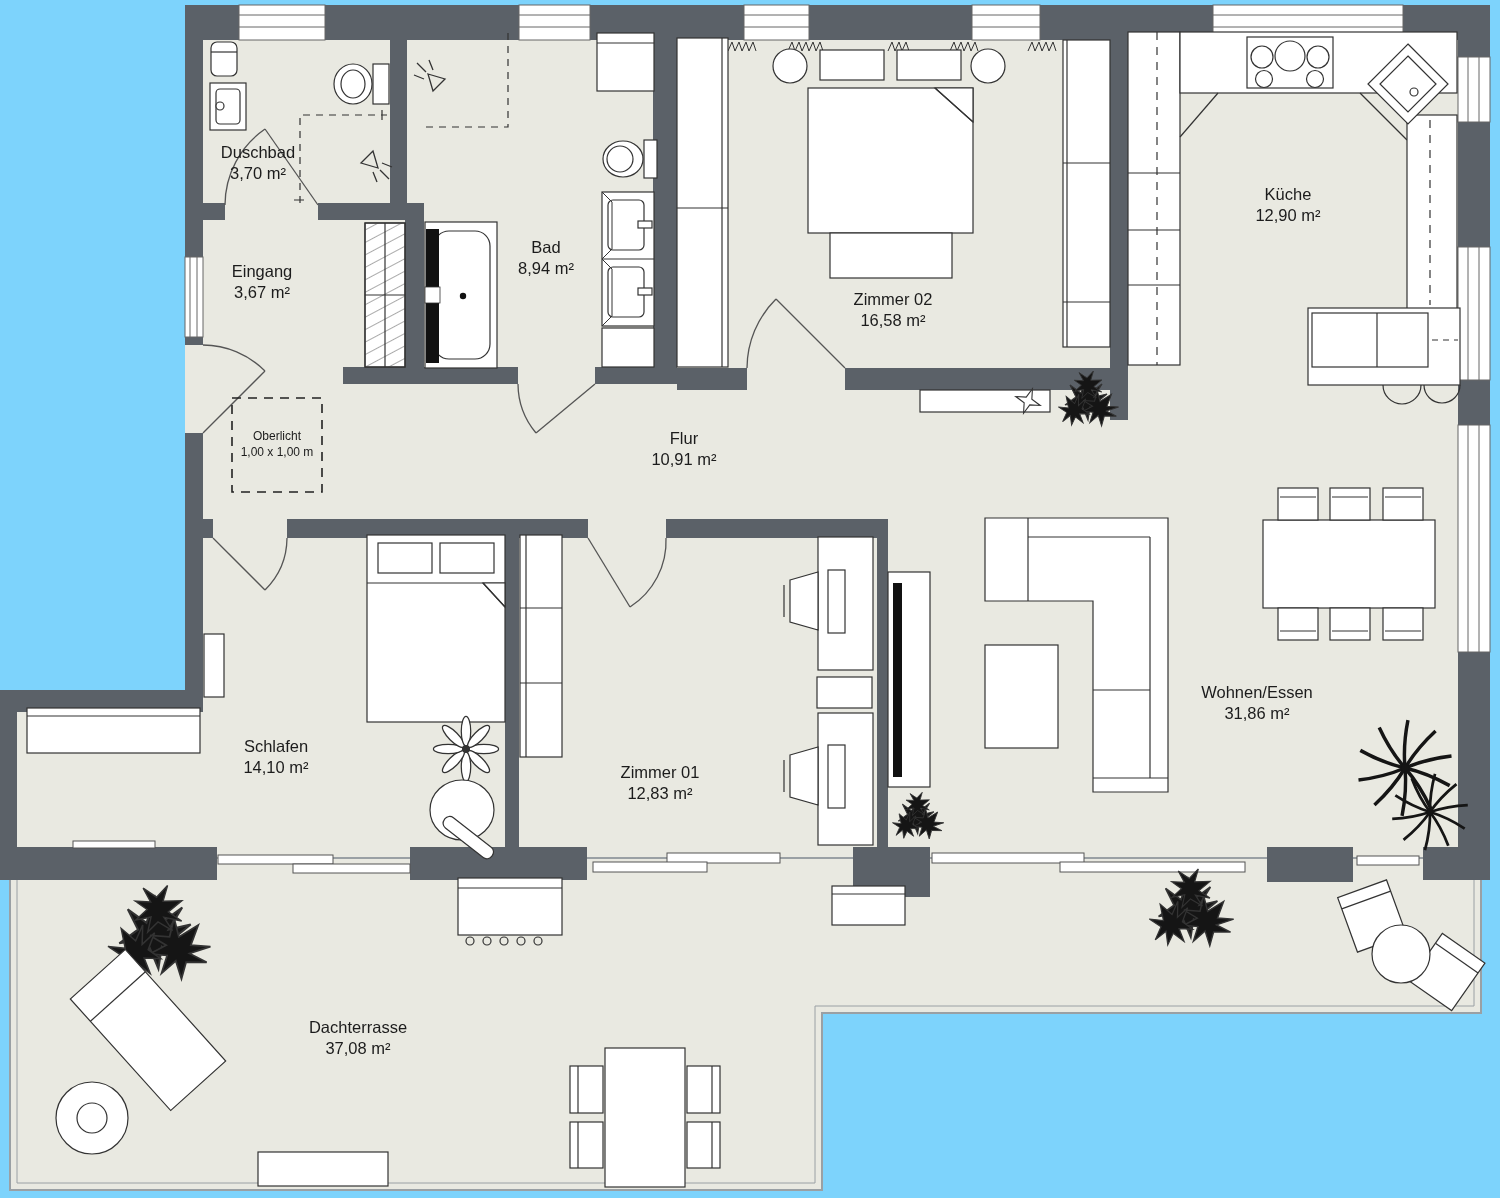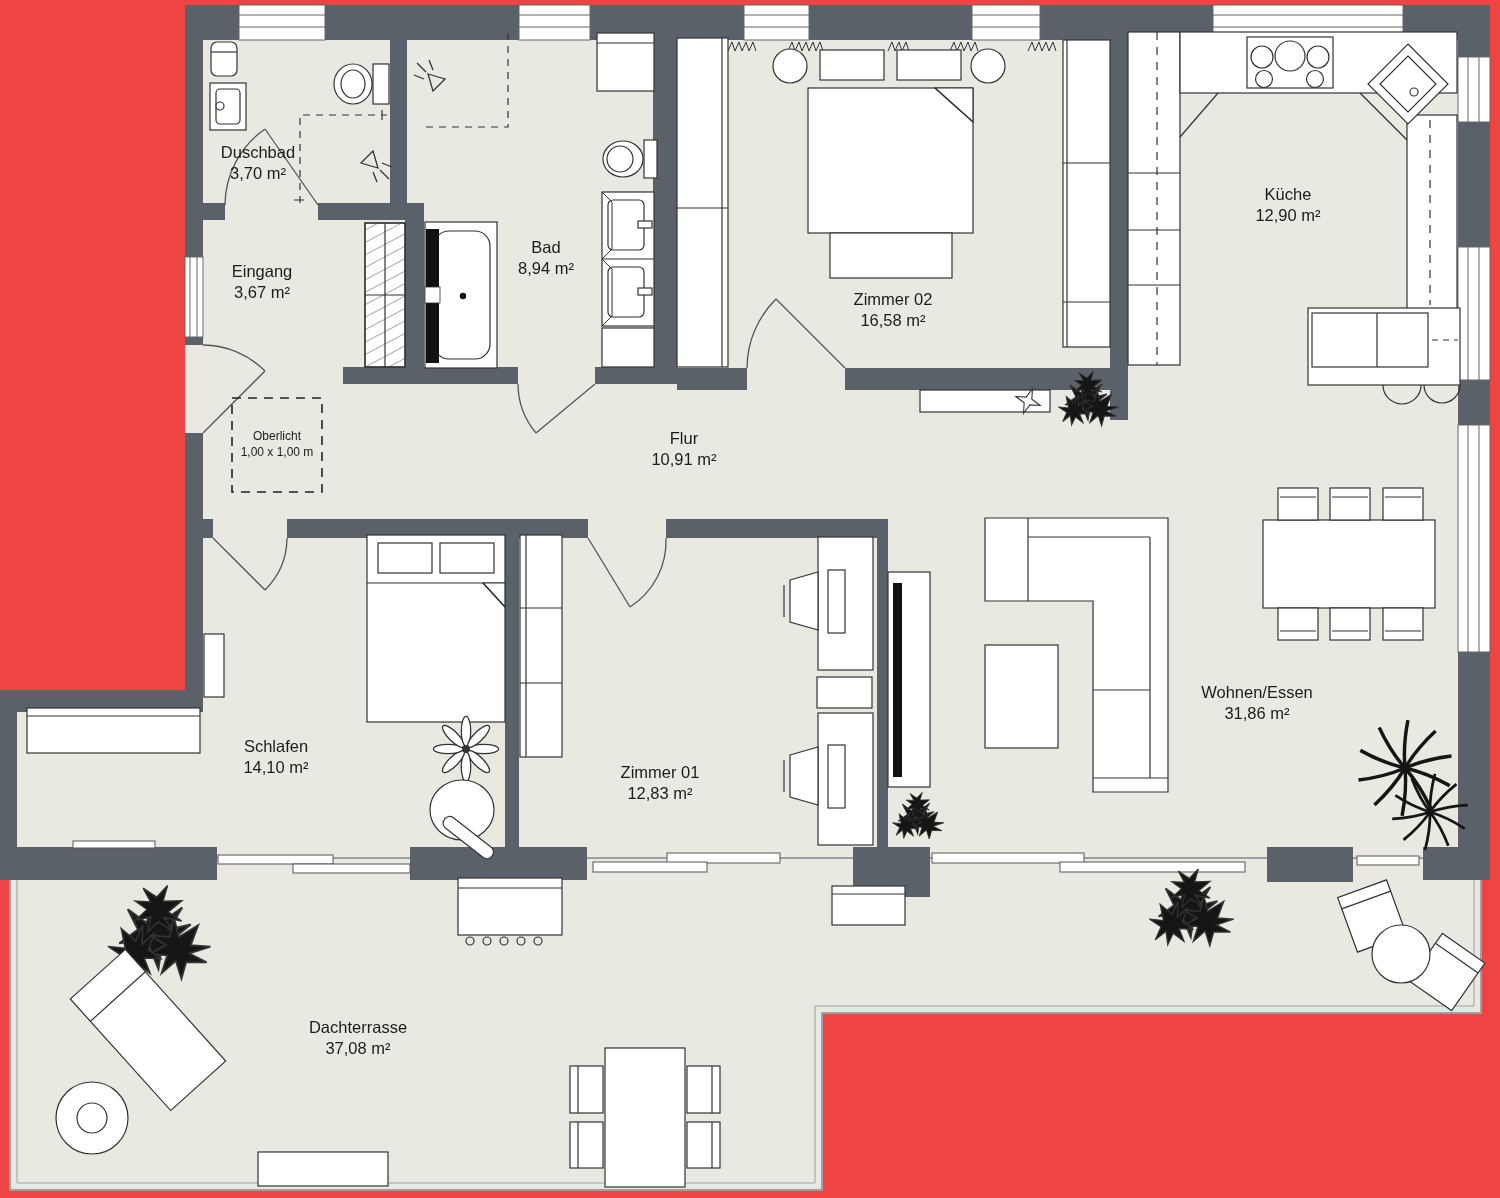--- a/index.html
+++ b/index.html
@@ -1,17 +1,17 @@
 <!DOCTYPE html>
 <html><head>
 <meta charset="utf-8">
 <style>
   html,body{margin:0;padding:0;background:#ffffff;}
   body{font-family:"Liberation Sans", sans-serif;}
-  .stage{width:1500px;height:1198px;position:relative;background:#ef4444;overflow:hidden;}
+  .stage{width:1500px;height:1198px;position:relative;background:#7dd3fc;overflow:hidden;}
   svg{display:block;}
   text{font-family:"Liberation Sans", sans-serif;fill:#1c1c1c;}
   .room-label{font-size:16.5px;}
   .small-label{font-size:12px;}
 </style>
 </head>
 <body>
 
 <div class="stage">
 <svg width="1500" height="1198" viewBox="0 0 1500 1198">

